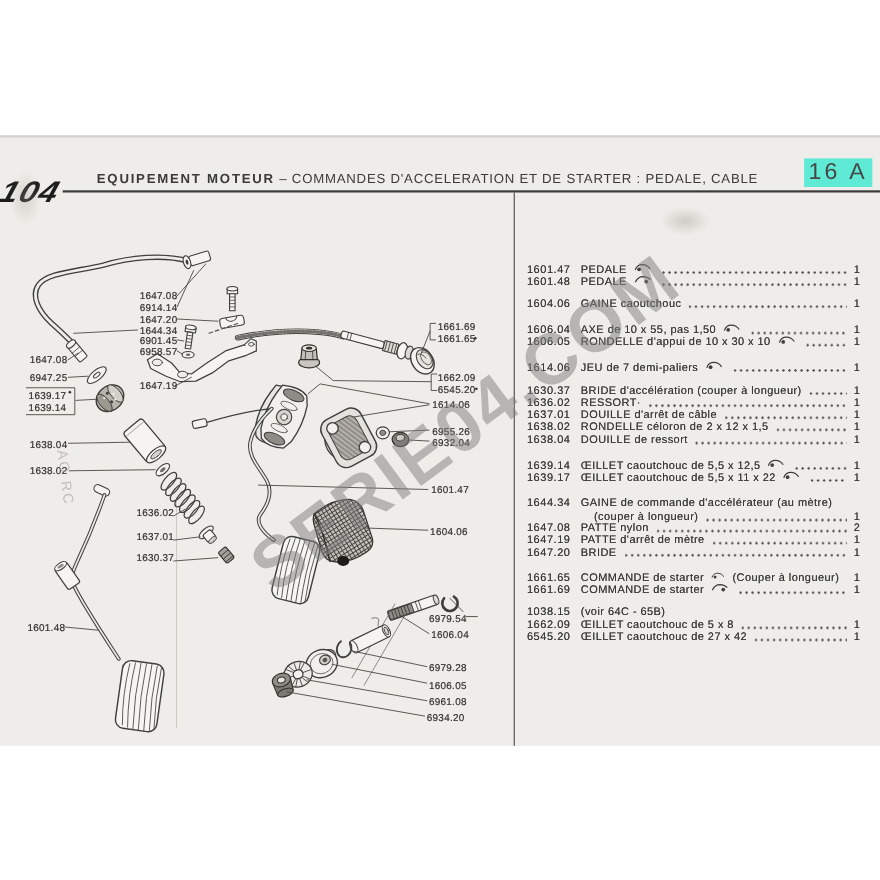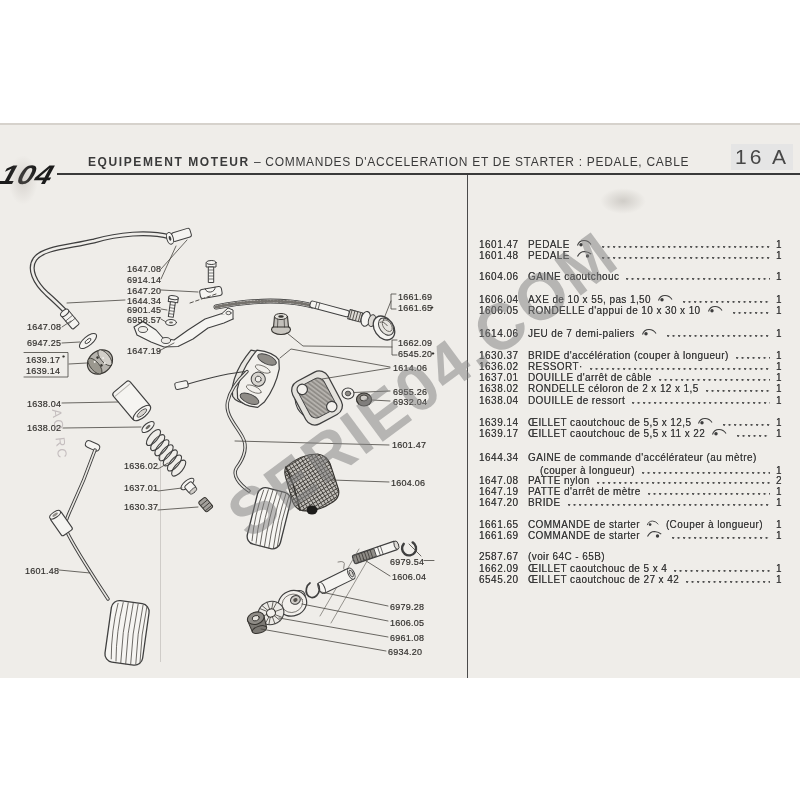--- a/index.html
+++ b/index.html
@@ -3,21 +3,21 @@
 <meta charset="utf-8">
 <style>
 html,body{margin:0;padding:0}
 body{width:800px;height:800px;position:relative;overflow:hidden;background:#fff;font-family:"Liberation Sans",sans-serif}
 .page{position:absolute;left:0;top:123px;width:800px;height:555px;background:#efede9;border-top:2px solid #d6d2cc;box-sizing:border-box}
 .hdr{position:absolute;left:88px;top:155px;font-size:12px;color:#3a3a3a;white-space:nowrap}
 .hdr b{letter-spacing:1.6px}
 .hdr span{letter-spacing:0.7px}
 .logo104{position:absolute;left:3px;top:160px;font-size:27px;font-weight:bold;font-style:italic;color:#1c1c1c;transform:skewX(-18deg) scaleX(1.1);letter-spacing:1px}
 .hline{position:absolute;left:57px;top:173px;width:743px;height:2px;background:#3a3a3a}
-.pnum{position:absolute;left:731px;top:144px;width:62px;height:26px;background:#e5e5e5;color:#474747;font-size:21px;letter-spacing:3px;text-align:center;line-height:26px}
+.pnum{position:absolute;left:731px;top:144px;width:62px;height:26px;background:#5eead4;color:#474747;font-size:21px;letter-spacing:3px;text-align:center;line-height:26px}
 .vline{position:absolute;left:467px;top:175px;width:1px;height:503px;background:#4a4a4a}
 .r{position:absolute;left:479px;width:303px;display:flex;align-items:baseline;font-size:10px;line-height:11px;color:#3a3a3a;letter-spacing:0.4px;white-space:nowrap;text-shadow:0 0 0.45px rgba(58,58,58,0.85)}
 .n{width:49px;flex:none;letter-spacing:0.5px}
 .d{flex:none}
 .dots{flex:1;align-self:flex-end;height:10px;margin:0 3px 0 7px;background-image:radial-gradient(circle at 1.2px 6.8px,#4c4c4c 0.8px,rgba(0,0,0,0) 1.3px);background-size:5.5px 10px;background-repeat:repeat-x}
 .nod{flex:1}
 .q{flex:none;width:9px;text-align:right}
 .eye{margin:0 2px -1px 6px}
 .wm{position:absolute;left:257px;top:480px;font-size:65px;font-weight:bold;color:rgba(125,125,125,0.5);letter-spacing:2.5px;transform:rotate(-36.5deg);transform-origin:0 100%;white-space:nowrap;line-height:71px}
 .wm2{position:absolute;left:64px;top:408px;font-size:13px;color:rgba(160,150,155,0.55);transform:rotate(83deg);transform-origin:0 0;letter-spacing:2px;white-space:nowrap}
@@ -209,29 +209,29 @@
     <span class="d">COMMANDE de starter</span>
     <svg class="eye" width="17" height="9" viewBox="0 0 17 9">
       <path d="M1.5 6.5 Q4 1.5 8.5 1.5 Q13 1.8 15.2 4.2" stroke="#3d3d3d" stroke-width="1.1" fill="none"></path>
       <circle cx="11.5" cy="6" r="1.7" fill="#3d3d3d"></circle>
     </svg>
     <span class="dots"></span>
     <span class="q">1</span>
   </div>
 
 <div class="r" style="top:551px">
-    <span class="n">2587.67</span>
+    <span class="n">1038.15</span>
     <span class="d">(voir 64C - 65B)</span>
     <span class="nod"></span>
     <span class="q"></span>
   </div>
 
 <div class="r" style="top:563px">
     <span class="n">1662.09</span>
-    <span class="d">ŒILLET caoutchouc de 5 x 4</span>
+    <span class="d">ŒILLET caoutchouc de 5 x 8</span>
     <span class="dots"></span>
     <span class="q">1</span>
   </div>
 
 <div class="r" style="top:574px">
     <span class="n">6545.20</span>
     <span class="d">ŒILLET caoutchouc de 27 x 42</span>
     <span class="dots"></span>
     <span class="q">1</span>
   </div>

